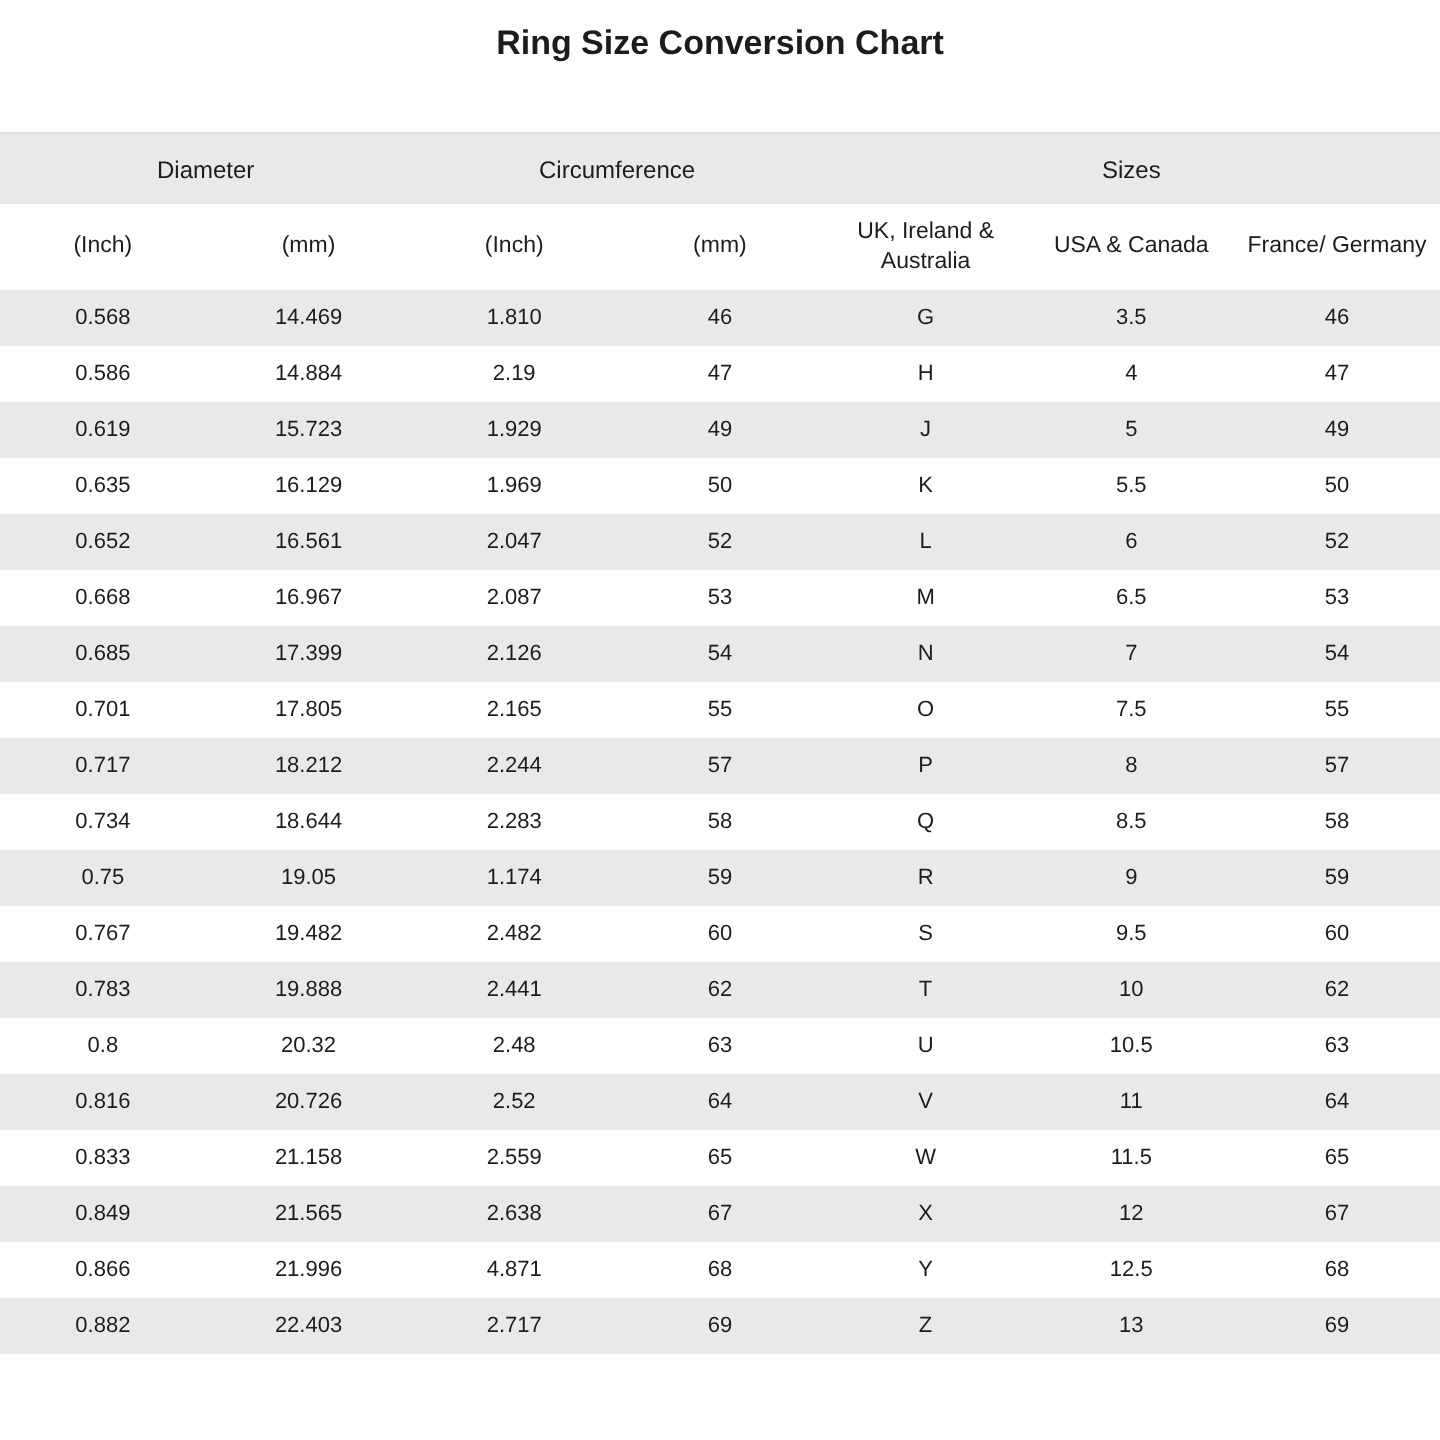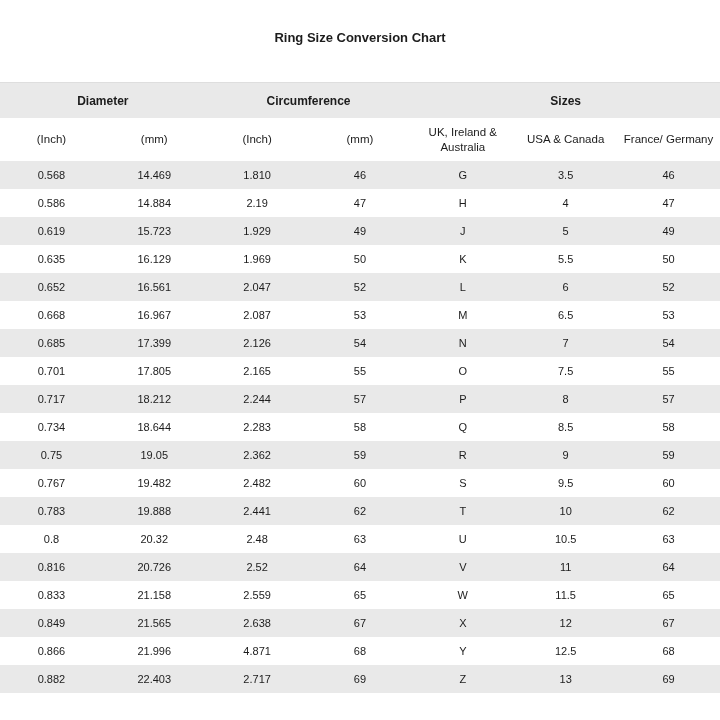--- a/index.html
+++ b/index.html
@@ -10,42 +10,42 @@
   }
   .page {
     width: 720px;
     height: 720px;
     background: var(--row-bg, #ffffff);
     font-family: "Liberation Sans", sans-serif;
     color: var(--text, #1c1c1c);
     overflow: hidden;
   }
   .chart-title {
-    margin: 16px;
+    margin: 0;
     padding-top: 12px;
     height: 20px;
     line-height: 20px;
     text-align: center;
-    font-size: 13px;
+    font-size: 17px;
     font-weight: bold;
     color: var(--text, #1c1c1c);
   }
   table.ring-table {
     width: 720px;
     margin-top: 34px;
     border-collapse: collapse;
     table-layout: fixed;
     font-size: 11px;
   }
   table.ring-table col { width: 14.2857%; }
   thead tr.group-row th {
     background: var(--header-bg, #e9e9e9);
     height: 35px;
     font-size: 12px;
-    font-weight: bold;
+    font-weight: normal;
     text-align: center;
     vertical-align: middle;
     border-top: 1px solid #dedede;
     padding: 0;
   }
   thead tr.subhead-row th {
     background: var(--row-bg, #ffffff);
     height: 39px;
     font-size: 11.5px;
     font-weight: normal;
@@ -186,21 +186,21 @@
           <td>18.644</td>
           <td>2.283</td>
           <td>58</td>
           <td>Q</td>
           <td>8.5</td>
           <td>58</td>
         </tr>
         <tr>
           <td>0.75</td>
           <td>19.05</td>
-          <td>2.362</td>
+          <td>1.174</td>
           <td>59</td>
           <td>R</td>
           <td>9</td>
           <td>59</td>
         </tr>
         <tr>
           <td>0.767</td>
           <td>19.482</td>
           <td>2.482</td>
           <td>60</td>

